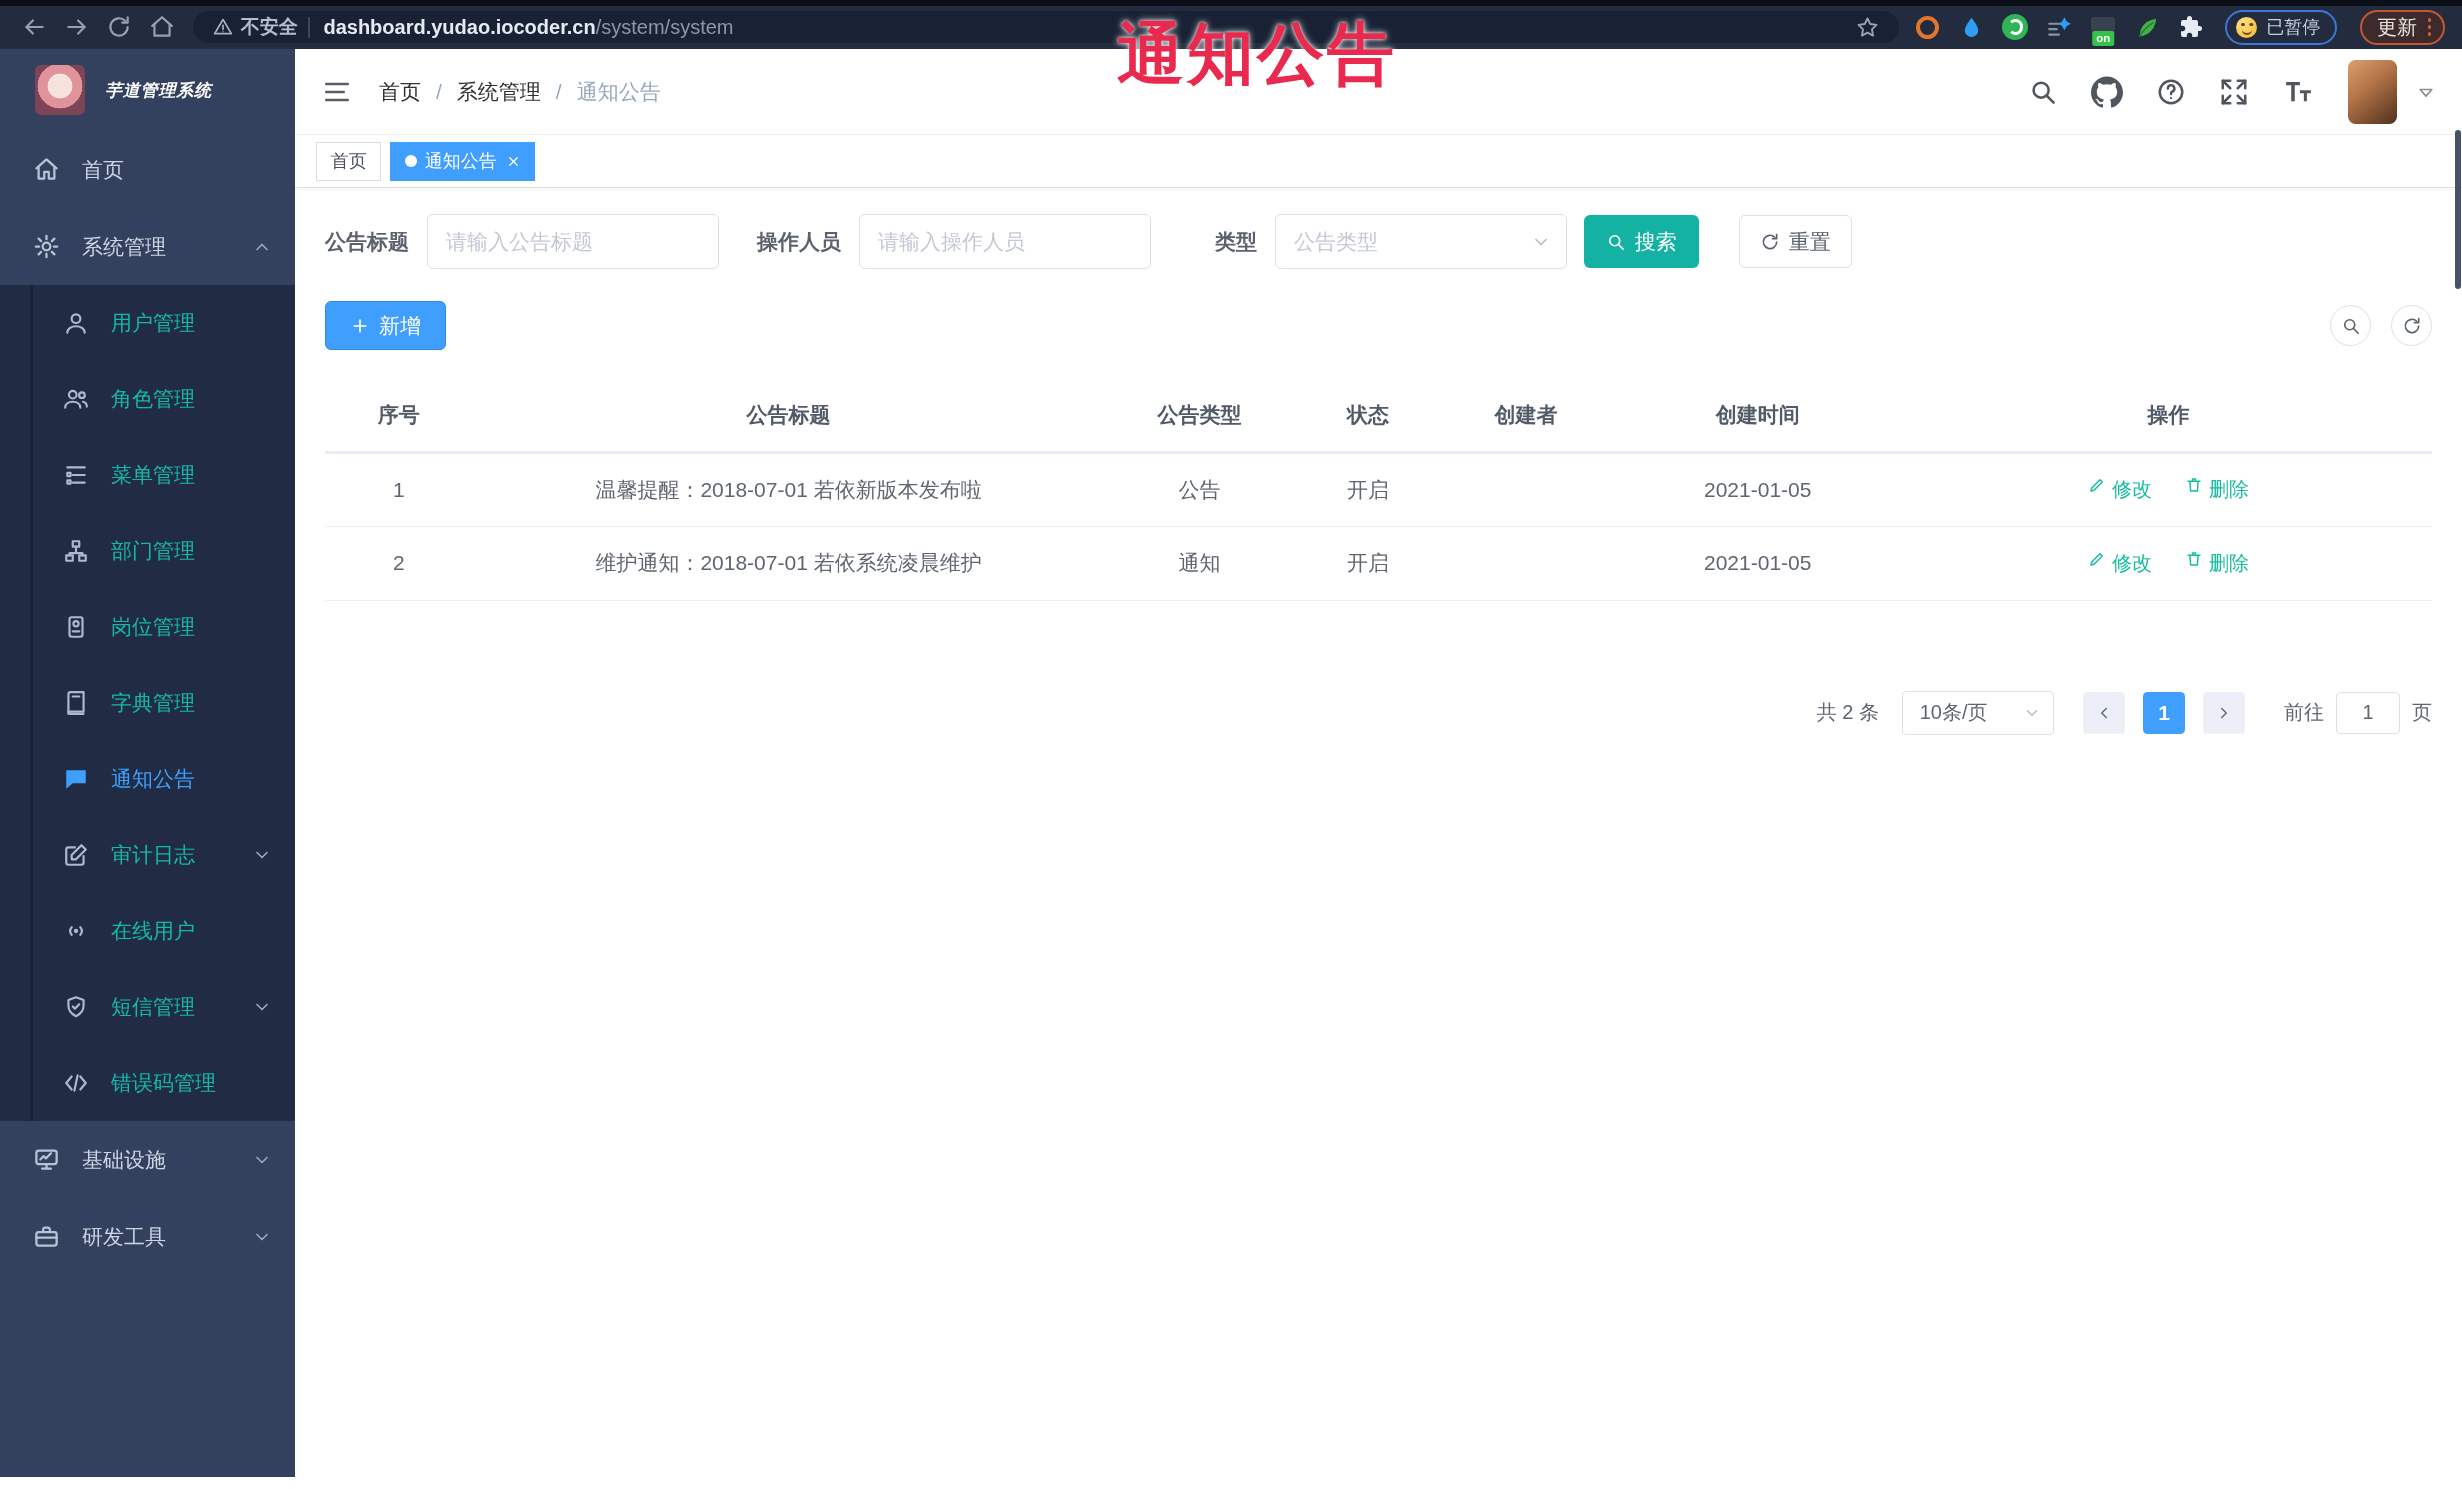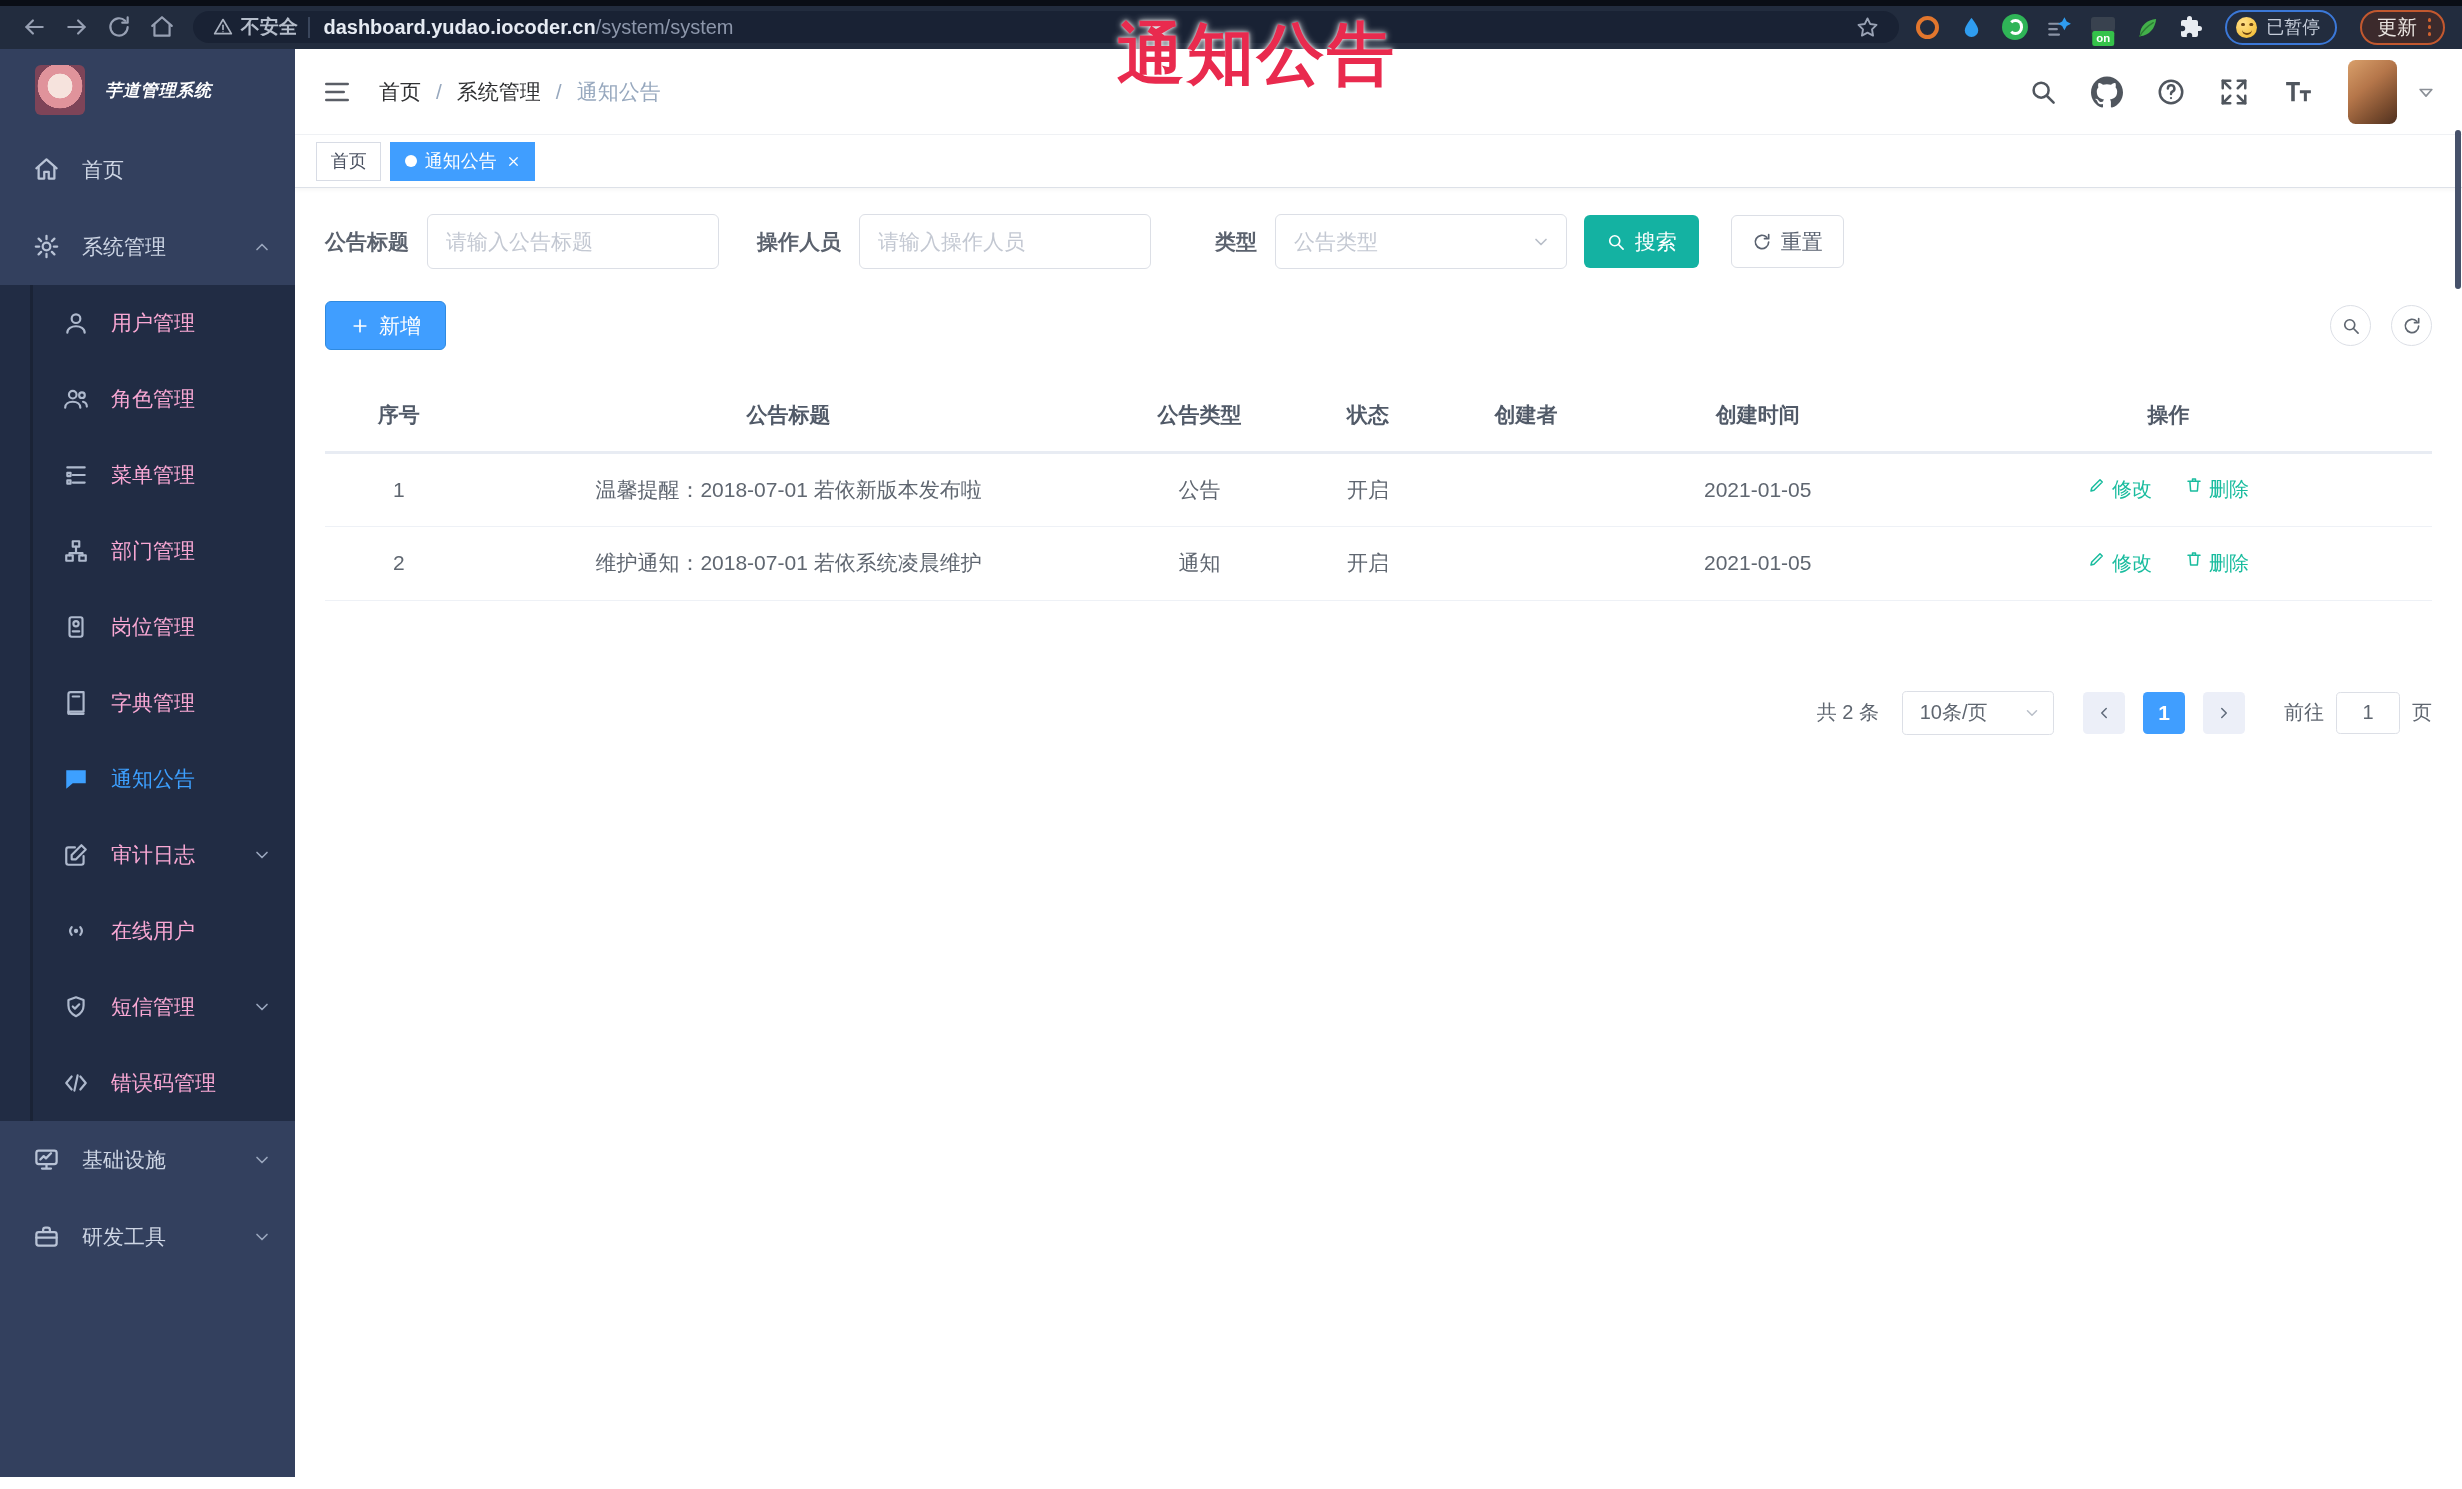--- a/index.html
+++ b/index.html
@@ -53,21 +53,21 @@
   .sidebar { width:295px; background:#33405e; color:#cdd5e4; flex:none; display:flex; flex-direction:column; }
   .logo-row { height:82px; display:flex; align-items:center; padding-left:35px; }
   .logo-img { width:50px; height:50px; border-radius:6px; flex:none;
     background:radial-gradient(circle at 50% 42%,#f6e3dd 0 32%,#e0939b 33% 58%,#7e4458 59% 100%); }
   .logo-title { margin-left:20px; color:#fff; font-size:17px; font-weight:700; letter-spacing:0.8px;font-style:italic; }
   .m-item { height:77px; display:flex; align-items:center; padding:0 23px 0 32px; font-size:21px; cursor:pointer; }
   .m-item .mi { width:29px; height:29px; margin-right:21px; color:#b9c3d6; }
   .m-item .chev { margin-left:auto; color:#9aa6bd; }
   .submenu { background:#212c44; position:relative; }
   .submenu::before { content:""; position:absolute; left:30px; top:0; bottom:0; width:3px; background:#1a2336; }
-  .submenu .m-item { padding-left:61px; height:76px; color:#f9a8d4; }
+  .submenu .m-item { padding-left:61px; height:76px; color:#14b8a6; }
   .submenu .m-item .mi { color:#aeb9cd; }
   .m-item.active { color:#3da0ff; }
   .m-item.active .mi { color:#3da0ff; }
 
   
   .main { flex:1; display:flex; flex-direction:column; background:#fff; min-width:0; }
   .app-header { height:86px; display:flex; align-items:center; padding:0 26px; border-bottom:1.5px solid #f0f2f5; }
   .hamburger { color:#5a5e66; margin-right:26px; cursor:pointer; }
   .crumbs { display:flex; align-items:center; font-size:21px; }
   .crumb { color:#303133; cursor:pointer; }
@@ -97,21 +97,21 @@
     font-size:21px; color:#5f6670; outline:none; font-family:inherit; }
   .f-input::placeholder { color:#c3c8d2; }
   .gap50 { width:38px; } .gap85 { width:64px; }
   .f-select { width:292px; height:55px; border:1.5px solid #dcdfe6; border-radius:6px; padding:0 15px 0 18px;
     display:flex; align-items:center; justify-content:space-between; cursor:pointer; }
   .f-select .ph { font-size:21px; color:#c3c8d2; }
   .f-select .chev { color:#b8bec8; }
   .btn { display:inline-flex; align-items:center; justify-content:center; gap:9px; height:53px;
     border-radius:6px; font-size:21px; cursor:pointer; border:1.5px solid transparent; white-space:nowrap; }
   .btn-search { background:#14b2a2; color:#fff; padding:0 21px; margin-left:16.7px; }
-  .btn-reset { background:#fff; color:#5a6270; border-color:#dcdfe6; padding:0 20px; margin-left:32px; }
+  .btn-reset { background:#fff; color:#5a6270; border-color:#dcdfe6; padding:0 20px; margin-left:40px; }
 
   .action-row { margin-top:32px; display:flex; align-items:center; justify-content:space-between; }
   .btn-add { background:#409eff; color:#fff; padding:0 24px; height:49px; border-color:#2f8ae0; }
   .circle-btns { display:flex; gap:20px; }
   .cbtn { width:41px; height:41px; border-radius:50%; border:1.5px solid #dcdfe6; color:#5f6670;
     display:flex; align-items:center; justify-content:center; background:#fff; cursor:pointer; }
 
   table.grid { width:100%; border-collapse:collapse; margin-top:29px; table-layout:fixed; }
   .grid th { height:73px; font-size:21px; font-weight:700; color:#515a68; border-bottom:3px solid #e8ecf3; text-align:center; }
   .grid td { height:74px; font-size:21px; color:#5f6670; border-bottom:1.5px solid #eef1f6; text-align:center; }

